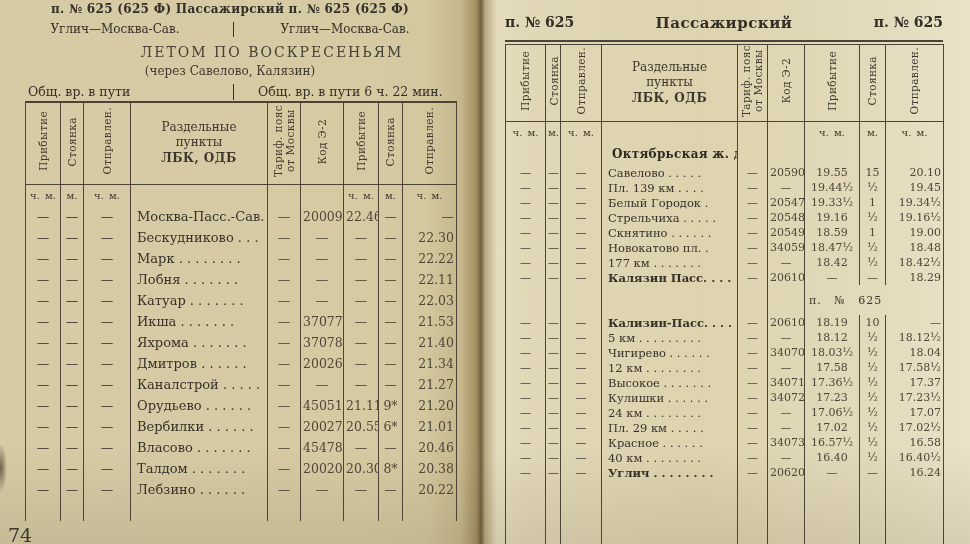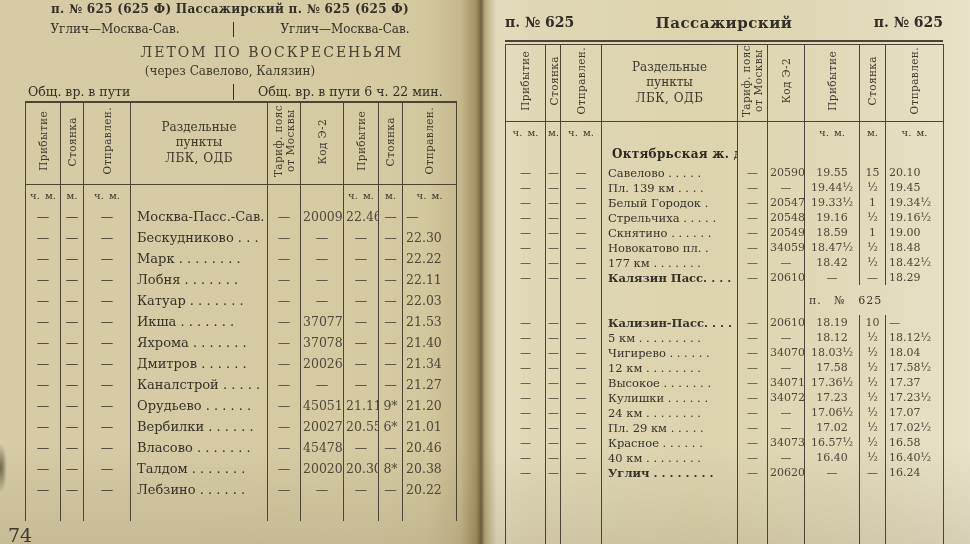--- a/index.html
+++ b/index.html
@@ -43,37 +43,37 @@
 
   
   table{border-collapse:collapse;table-layout:fixed;}
   th,td{border-left:1px solid var(--line);padding:0 2px;vertical-align:middle;overflow:hidden;}
   table{border-right:1.5px solid var(--line);}
   thead tr.rot th{border-bottom:1.5px solid var(--line);vertical-align:middle;font-weight:normal;}
   thead tr.units th{font-weight:normal;font-size:10px;word-spacing:2px;color:#3e392e;height:21px;text-align:center;}
   .v{display:inline-block;writing-mode:vertical-rl;transform:rotate(180deg);
      font-size:10.5px;letter-spacing:.4px;line-height:1.15;color:#403b30;white-space:nowrap;}
   .station-head{font-size:12px;line-height:1.3;text-align:center;color:#3c372c;}
-  .station-head .bld{font-weight:normal;letter-spacing:.5px;}
+  .station-head .bld{font-weight:bold;letter-spacing:.5px;}
 
   .t-left{position:absolute;left:25px;top:101px;width:431px;border-top:2.5px solid var(--line);}
   .t-left thead tr.rot{height:82px;}
   .t-left tbody td{height:21px;font-size:12.5px;}
   .t-left tbody td.c3{font-size:13px;}
 
   .dblwrap{position:absolute;left:20px;top:40px;width:438px;border-top:2px solid var(--line);padding-top:2px;}
   .t-right{width:438px;border-top:1.5px solid var(--line);border-bottom:2.5px solid var(--line);}
   .t-right thead tr.rot{height:72px;}
   .t-right tbody td{height:15px;font-size:11px;}
   .t-right tbody td.c3{font-size:11.5px;}
 
   tbody td{text-align:center;color:var(--ink-soft);white-space:nowrap;}
   tbody td.c0,tbody td.c1,tbody td.c2{color:#3f3a30;}
   tbody td.c3{text-align:left;padding-left:6px;color:var(--station);}
-  tbody td.c8{text-align:left;padding-left:3px;}
+  tbody td.c8{text-align:right;padding-left:3px;}
   tr.bold-row td.c3{font-weight:bold;}
   tr.section-row td{height:22px;}
   tr.section-row td.c3{font-weight:bold;font-size:12px;padding-left:10px;letter-spacing:.3px;color:#2e2a22;}
   tr.note-row td{height:30px;}
   td.note-label{text-align:left;padding-left:4px;font-size:12px;word-spacing:8px;letter-spacing:1px;color:#3a352b;}
   tr.tail td{border-bottom:none;}
 
   
   .smudge{position:absolute;left:-5px;top:443px;width:12px;height:50px;
     background:radial-gradient(ellipse at center, rgba(30,22,8,.55), rgba(30,22,8,0) 70%);}

